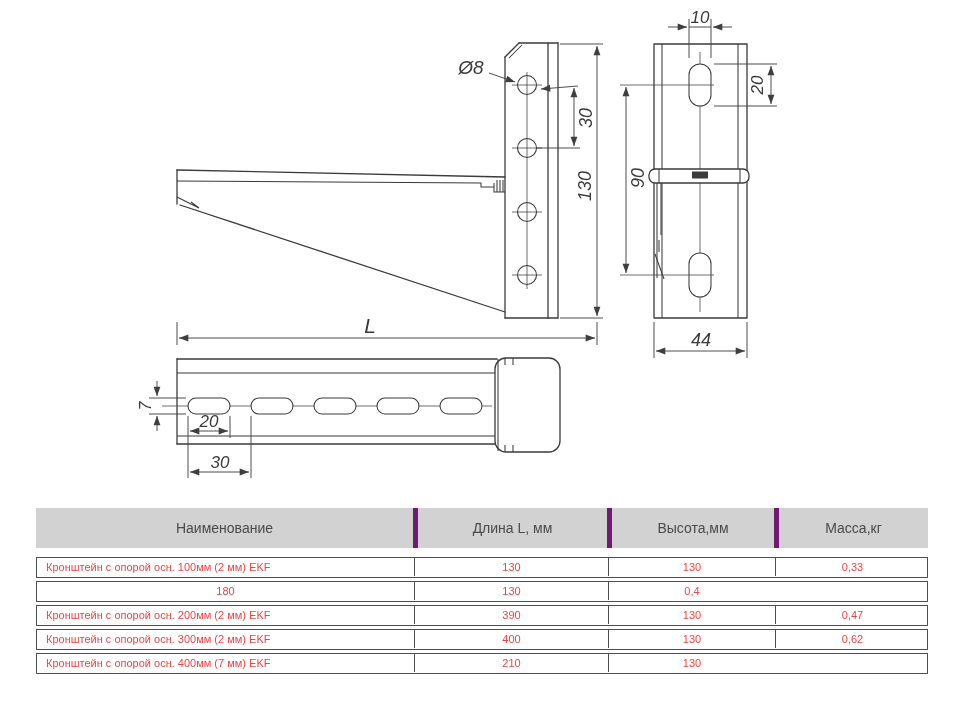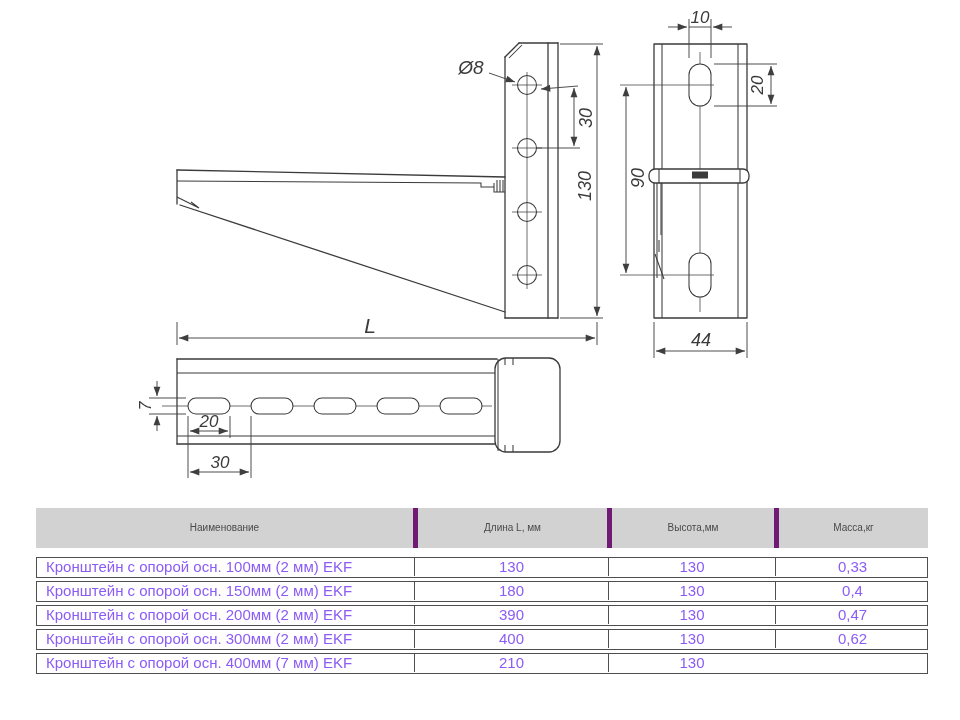--- a/index.html
+++ b/index.html
@@ -10,25 +10,25 @@
   svg .obj2{stroke:#3b3b3b;stroke-width:1.05;fill:none;}
   svg .thin{stroke:#4a4a4a;stroke-width:0.8;fill:none;}
   svg .dim{stroke:#454545;stroke-width:0.95;fill:none;}
   svg .whitefill{fill:#ffffff;}
   svg .solid{fill:#3b3b3b;stroke:none;}
   svg text{fill:#3a3a3a;font-family:"Liberation Sans",sans-serif;font-style:italic;}
 
   .table{position:absolute;left:36px;top:508px;width:892px;}
   .thead,.trow{display:grid;grid-template-columns:377px 194px 167px 154px;box-sizing:border-box;}
   .th{background:#d2d2d2;height:40px;line-height:40px;text-align:center;
-      font-size:10px;color:#4a4a4a;box-sizing:border-box;}
+      font-size:14px;color:#4a4a4a;box-sizing:border-box;}
   .th + .th{border-left:5px solid #701a75;}
   .tbody{margin-top:9px;}
   .trow{border:1.5px solid #4f4f4f;height:21px;margin-bottom:3px;}
-  .td{font-size:15px;color:#8b5cf6;line-height:18.5px;height:18px;
+  .td{font-size:11px;color:#ef4444;line-height:18.5px;height:18px;
       text-align:center;box-sizing:border-box;overflow:hidden;white-space:nowrap;}
   .td + .td{border-left:1.4px solid #4f4f4f;}
   .td.name{text-align:left;padding-left:9px;}
 </style>
 </head>
 <body>
 
 <div class="stage">
 
   <svg width="960" height="500" viewBox="0 0 960 500">
@@ -187,21 +187,20 @@
       <div class="th">Масса,кг</div>
     </div>
     <div class="tbody">
       <div class="trow">
         <div class="td name">Кронштейн с опорой осн. 100мм (2 мм) EKF</div>
         <div class="td">130</div>
         <div class="td">130</div>
         <div class="td">0,33</div>
       </div>
       <div class="trow">
-        <div class="td name">Кронштейн с опорой осн. 150мм (2 мм) EKF</div>
         <div class="td">180</div>
         <div class="td">130</div>
         <div class="td">0,4</div>
       </div>
       <div class="trow">
         <div class="td name">Кронштейн с опорой осн. 200мм (2 мм) EKF</div>
         <div class="td">390</div>
         <div class="td">130</div>
         <div class="td">0,47</div>
       </div>

